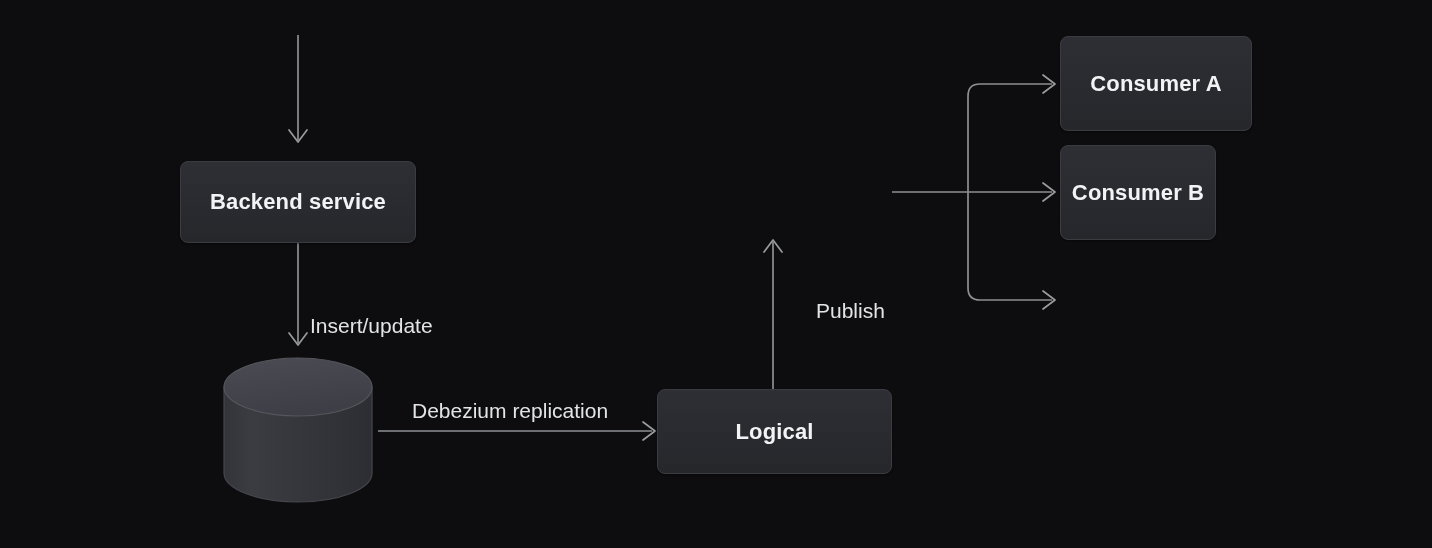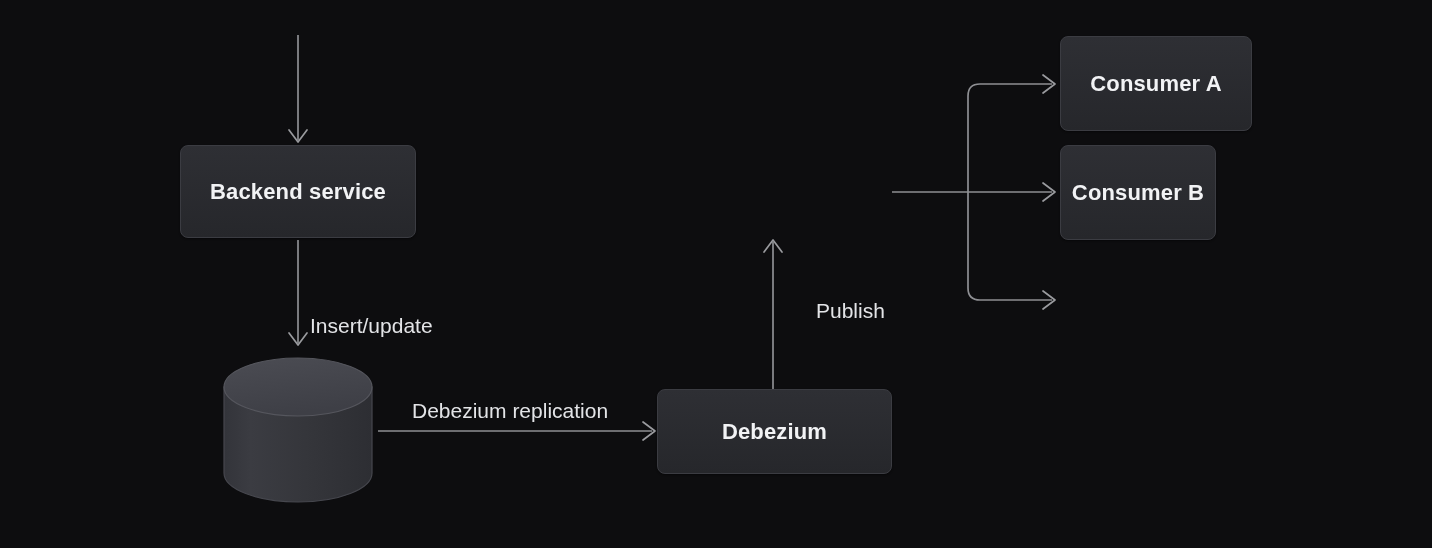--- a/index.html
+++ b/index.html
@@ -122,27 +122,27 @@
         <linearGradient id="cylTop" x1="0" y1="0" x2="0.3" y2="1">
           <stop offset="0%" stop-color="#4b4c53"></stop>
           <stop offset="100%" stop-color="#3e3f46"></stop>
         </linearGradient>
       </defs>
       <path d="M224,387 L224,473 A74,29 0 0 0 372,473 L372,387 Z" fill="url(#cylBody)" stroke="#46474e" stroke-width="1.2"></path>
       <ellipse cx="298" cy="387" rx="74" ry="29" fill="url(#cylTop)" stroke="#55565d" stroke-width="1.2"></ellipse>
     </g>
   </svg>
 
-  <div class="node-box" style="left:180px; top:145px; width:236px; height:93px;">
+  <div class="node-box" style="left:180px; top:161px; width:236px; height:82px;">
     <span class="node-label">Backend service</span>
   </div>
 
 
   <div class="node-box" style="left:657px; top:389px; width:235px; height:85px;">
-    <span class="node-label">Debezium</span>
+    <span class="node-label">Logical</span>
   </div>
 
   <div class="node-box" style="left:1060px; top:36px; width:192px; height:95px;">
     <span class="node-label">Consumer A</span>
   </div>
 
   <div class="node-box" style="left:1060px; top:145px; width:156px; height:95px;">
     <span class="node-label">Consumer B</span>
   </div>
 

